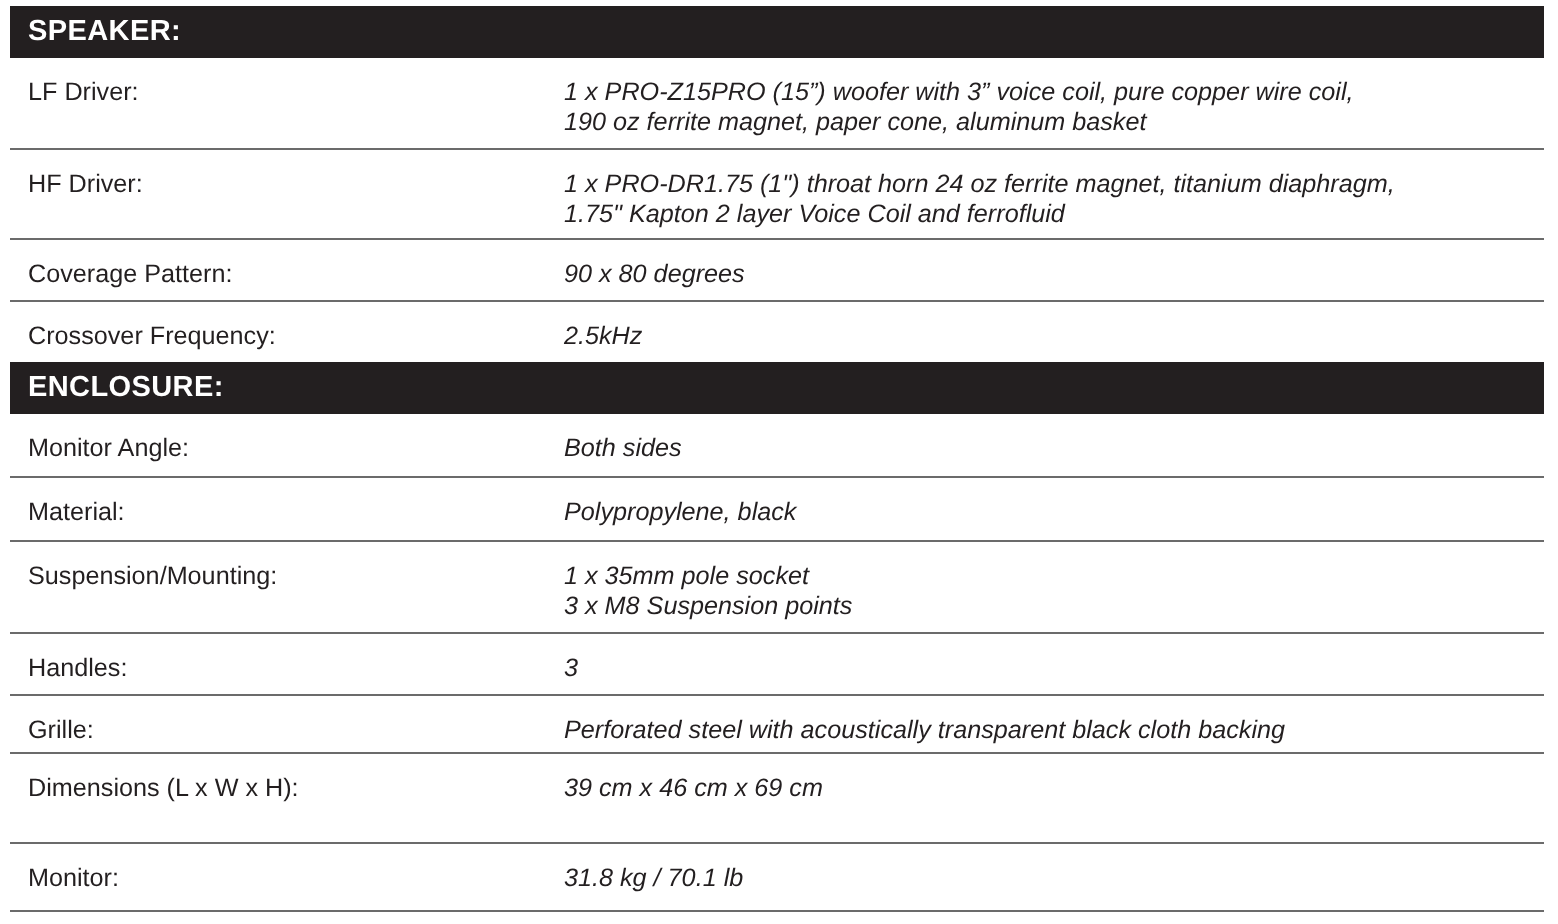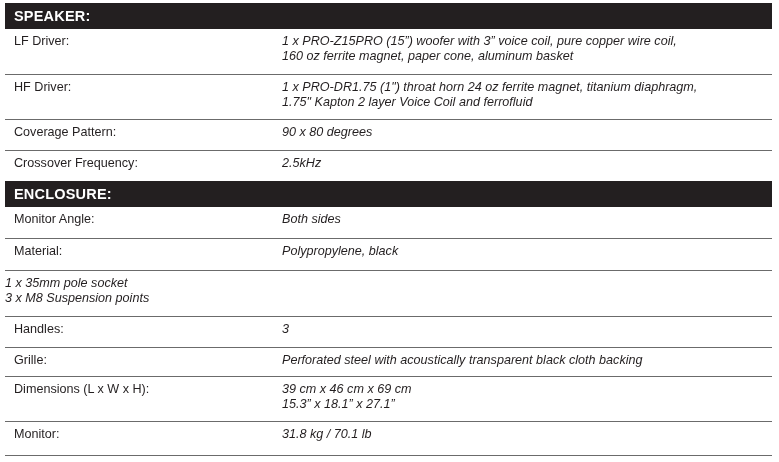--- a/index.html
+++ b/index.html
@@ -2,35 +2,35 @@
 <html><head>
 <meta charset="utf-8">
 <style>
   html, body { margin:0; padding:0; background:#ffffff; }
   body { width:779px; height:462px; overflow:hidden; font-family:"Liberation Sans", sans-serif; color:#231f20; }
   .table { position:absolute; left:5px; top:3px; width:767px; }
   .section-header { background:#231f20; color:#ffffff; font-weight:bold; font-size:14.5px; height:26px; line-height:27px; padding-left:9px; letter-spacing:0.2px; }
   .row { display:flex; border-bottom:1.5px solid #6b6b6b; box-sizing:border-box; }
   .row .label { width:277px; padding-left:9px; font-size:12.6px; box-sizing:border-box; }
   .row .value { flex:1; font-size:12.6px; line-height:14.5px;font-style:italic; }
-  .row .label, .row .value { padding-top:5px; }
+  .row .label, .row .value { padding-top:10px; }
   .line { display:block; white-space:nowrap; }
 </style>
 </head>
 <body>
 
 <div class="table">
 
   <div class="section-header">SPEAKER:</div>
 
   <div class="row" style="height:46px">
     <div class="label">LF Driver:</div>
     <div class="value">
       <span class="line">1 x PRO-Z15PRO (15”) woofer with 3” voice coil, pure copper wire coil,</span>
-      <span class="line">160 oz ferrite magnet, paper cone, aluminum basket</span>
+      <span class="line">190 oz ferrite magnet, paper cone, aluminum basket</span>
     </div>
   </div>
 
   <div class="row" style="height:45px">
     <div class="label">HF Driver:</div>
     <div class="value">
       <span class="line">1 x PRO-DR1.75 (1") throat horn 24 oz ferrite magnet, titanium diaphragm,</span>
       <span class="line">1.75" Kapton 2 layer Voice Coil and ferrofluid</span>
     </div>
   </div>
@@ -59,20 +59,21 @@
   </div>
 
   <div class="row" style="height:32px">
     <div class="label">Material:</div>
     <div class="value">
       <span class="line">Polypropylene, black</span>
     </div>
   </div>
 
   <div class="row" style="height:46px">
+    <div class="label">Suspension/Mounting:</div>
     <div class="value">
       <span class="line">1 x 35mm pole socket</span>
       <span class="line">3 x M8 Suspension points</span>
     </div>
   </div>
 
   <div class="row" style="height:31px">
     <div class="label">Handles:</div>
     <div class="value">
       <span class="line">3</span>
@@ -83,21 +84,20 @@
     <div class="label">Grille:</div>
     <div class="value">
       <span class="line">Perforated steel with acoustically transparent black cloth backing</span>
     </div>
   </div>
 
   <div class="row" style="height:45px">
     <div class="label">Dimensions (L x W x H):</div>
     <div class="value">
       <span class="line">39 cm x 46 cm x 69 cm</span>
-      <span class="line">15.3” x 18.1” x 27.1”</span>
     </div>
   </div>
 
   <div class="row" style="height:34px">
     <div class="label">Monitor:</div>
     <div class="value">
       <span class="line">31.8 kg / 70.1 lb</span>
     </div>
   </div>
 

